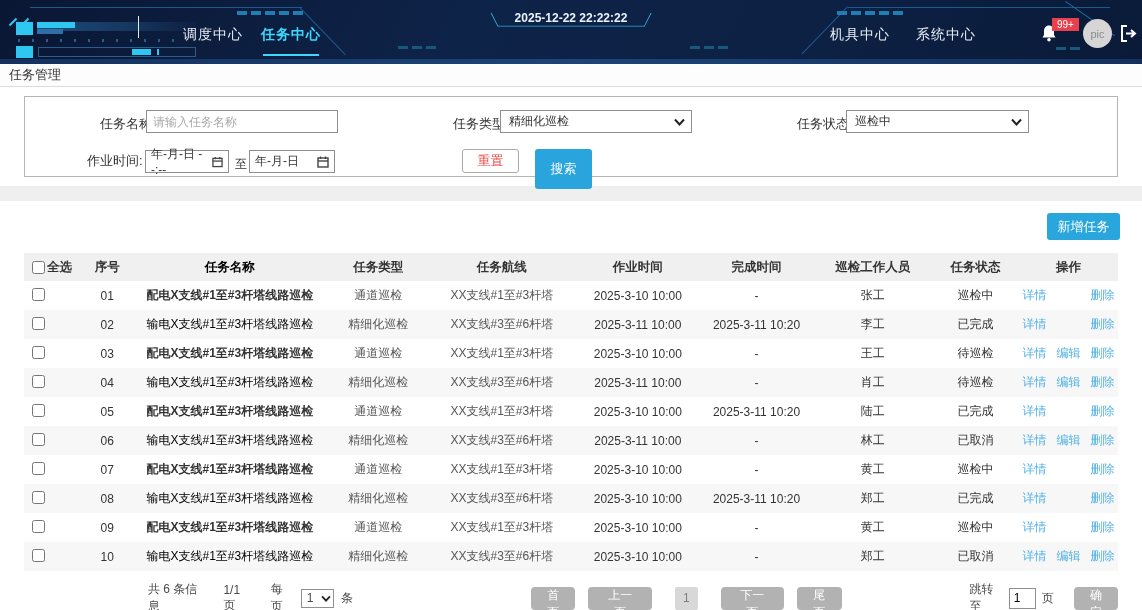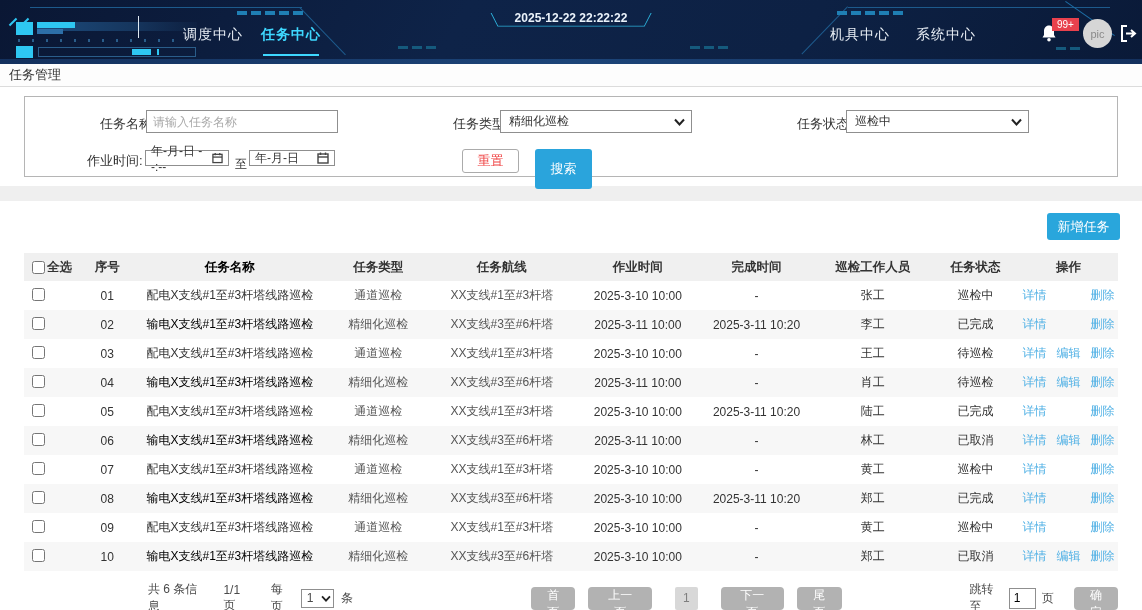--- a/index.html
+++ b/index.html
@@ -64,21 +64,21 @@
   
   .filter-box { position:relative; margin:9px 24px 0; height:81px; border:1px solid #b5b5b5; background:#fff; }
   .flabel { position:absolute; font-size:13px; color:#333; }
   .f-input, .c-select, .d-input { border:1px solid #8f8f8f; background:#fff; font-size:12px; color:#333; }
   .f-input { position:absolute; left:121px; top:13px; width:192px; height:23px; padding:0 6px; }
   .f-input::placeholder { color:#a9a9a9; }
   .c-select { position:absolute; height:23px; display:flex; align-items:center; padding:0 24px 0 8px; cursor:pointer; }
   .c-select .chev { position:absolute; right:6px; top:7px; }
   .sel-type { left:475px; top:13px; width:192px; }
   .sel-status { left:821px; top:13px; width:183px; }
-  .d-input { position:absolute; top:53px; height:16px; display:flex; align-items:center; justify-content:space-between; padding:0 5px; cursor:pointer; }
+  .d-input { position:absolute; top:53px; height:23px; display:flex; align-items:center; justify-content:space-between; padding:0 5px; cursor:pointer; }
   .d-start { left:120px; width:84px; }
   .d-end { left:224px; width:86px; }
   .zhi { position:absolute; left:210px; top:59px; font-size:12px; color:#333; }
   .btn-reset { position:absolute; left:437px; top:52px; width:57px; height:24px; border:1px solid #ababab; border-radius:3px; background:#fff; color:#ef4444; font-size:13px; cursor:pointer; }
   .btn-search { position:absolute; left:510px; top:52px; width:57px; height:40px; border:none; border-radius:3px; background:#2aa4dc; color:#fff; font-size:13px; cursor:pointer; }
 
   .gray-band { margin-top:9px; height:15px; background:#efefef; }
 
   
   .toolbar { display:flex; justify-content:flex-end; padding:12px 22px 13px; }
@@ -94,21 +94,21 @@
   .col-name { width:200px; }
   .col-type { width:100px; }
   .col-route { width:150px; }
   .col-start { width:125px; }
   .col-end { width:115px; }
   .col-worker { width:120px; }
   .col-status { width:88px; }
   .col-actions { width:100px; }
   .col-check label { display:flex; align-items:center; gap:2px; }
   .col-name { color:#000000; }
-  .col-name.bold { font-weight:normal; color:#333; }
+  .col-name.bold { font-weight:bold; color:#333; }
   .td.col-type, .td.col-route { color:#555; }
   .actions { display:flex; justify-content:space-between; width:92px; margin:0 auto; }
   .action-link { color:#4fb0e5; cursor:pointer; min-width:24px; }
   input[type=checkbox] { width:13px; height:13px; cursor:pointer; }
 
   
   .pagination { display:flex; align-items:center; margin:10px 24px 0; font-size:12px; color:#4a4a4a; }
   .pg-left { display:flex; align-items:center; gap:17px; margin-left:124px; }
   .pp-select { position:relative; display:flex; align-items:center; border:1px solid #8f8f8f; height:19px; width:34px; padding:0 14px 0 5px; cursor:pointer; }
   .pp-select .chev { position:absolute; right:2px; top:5px; }

